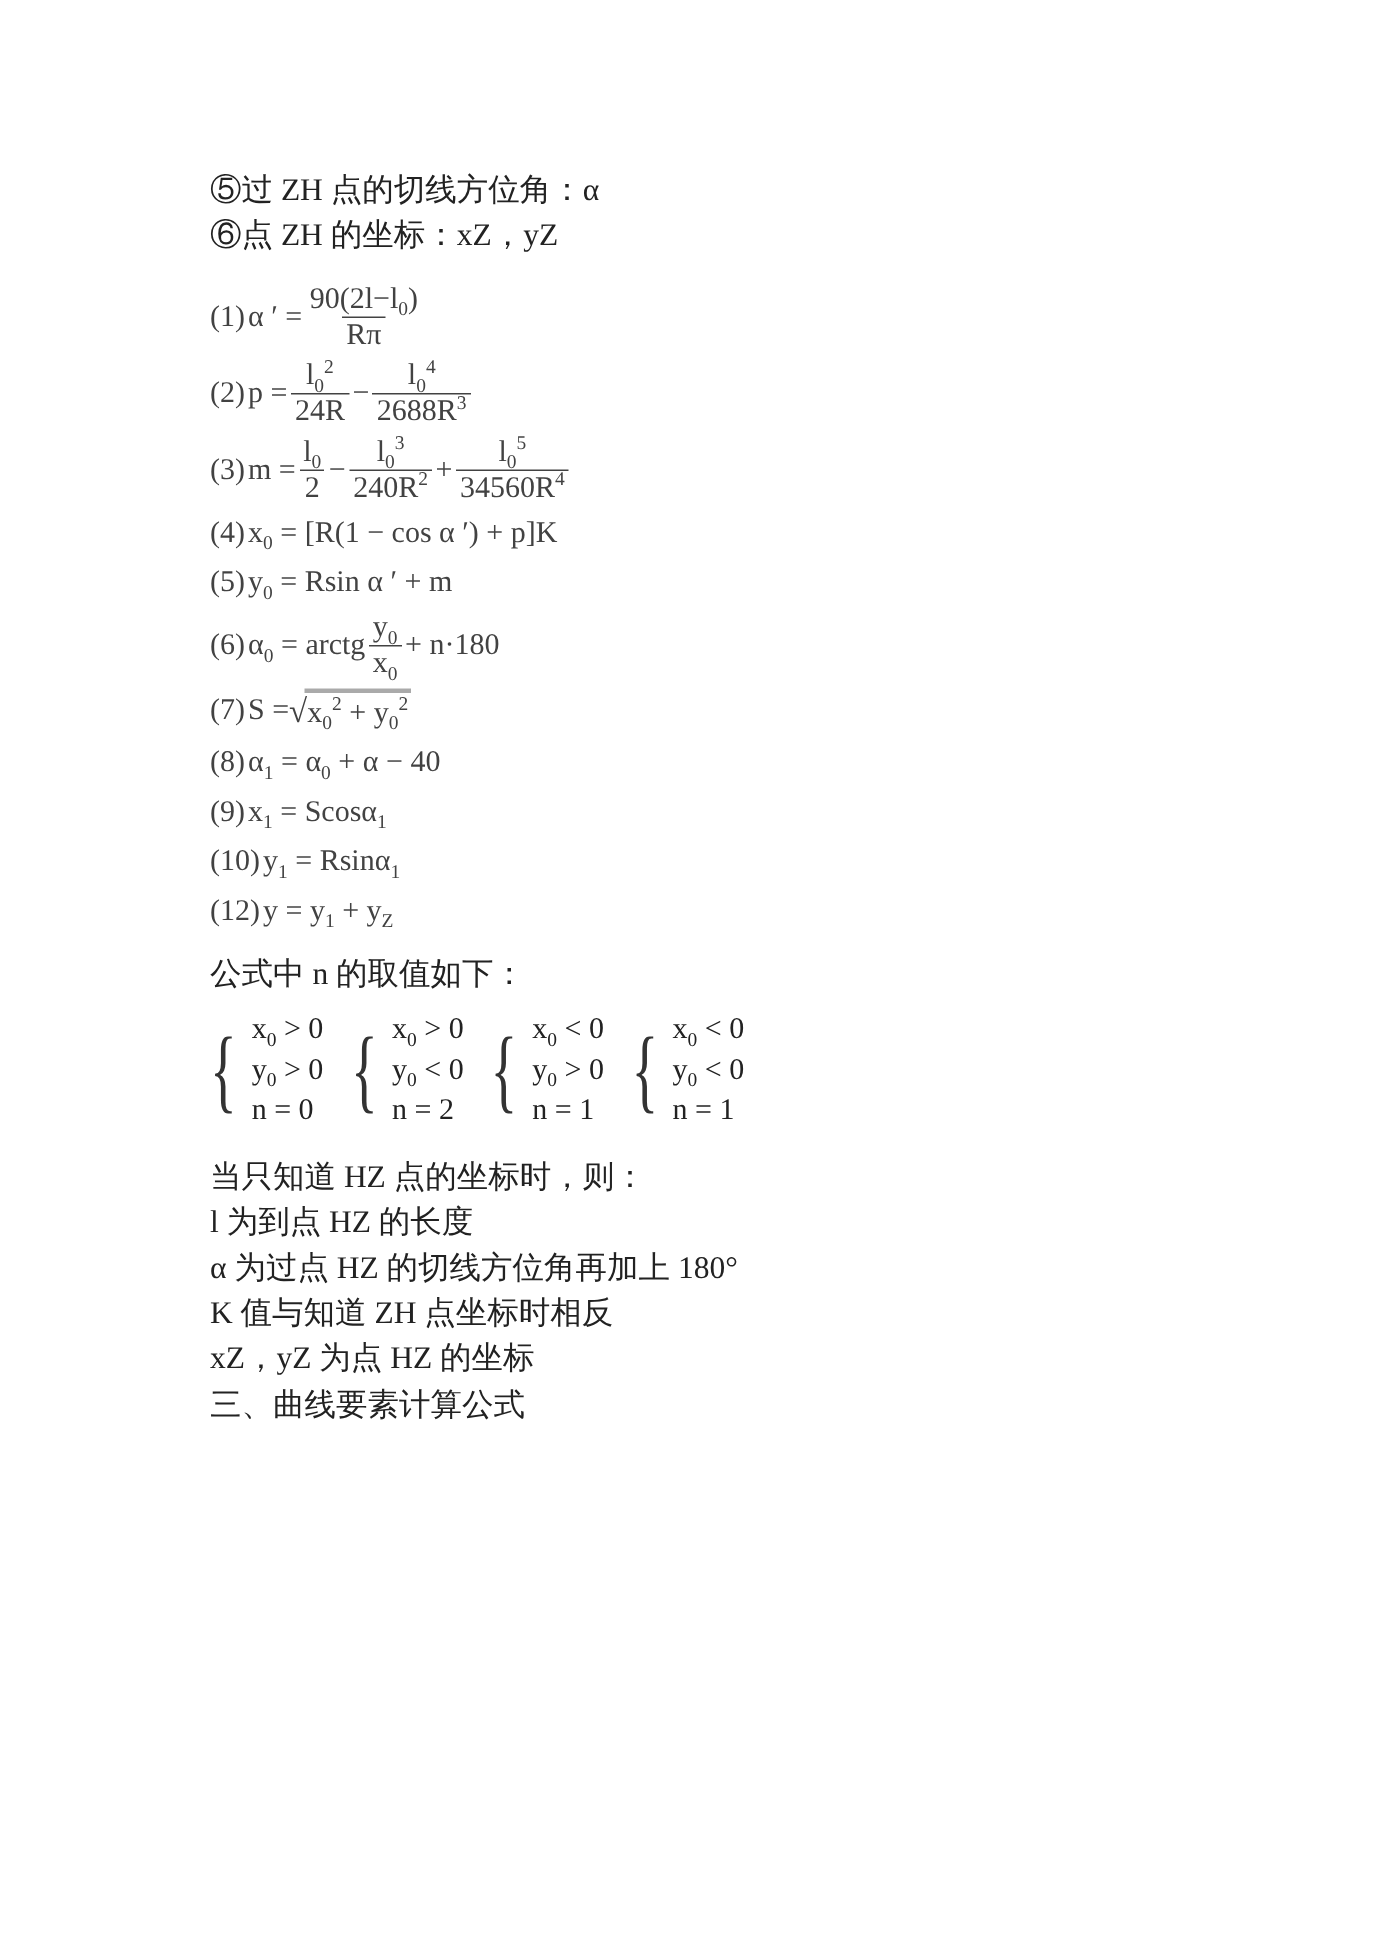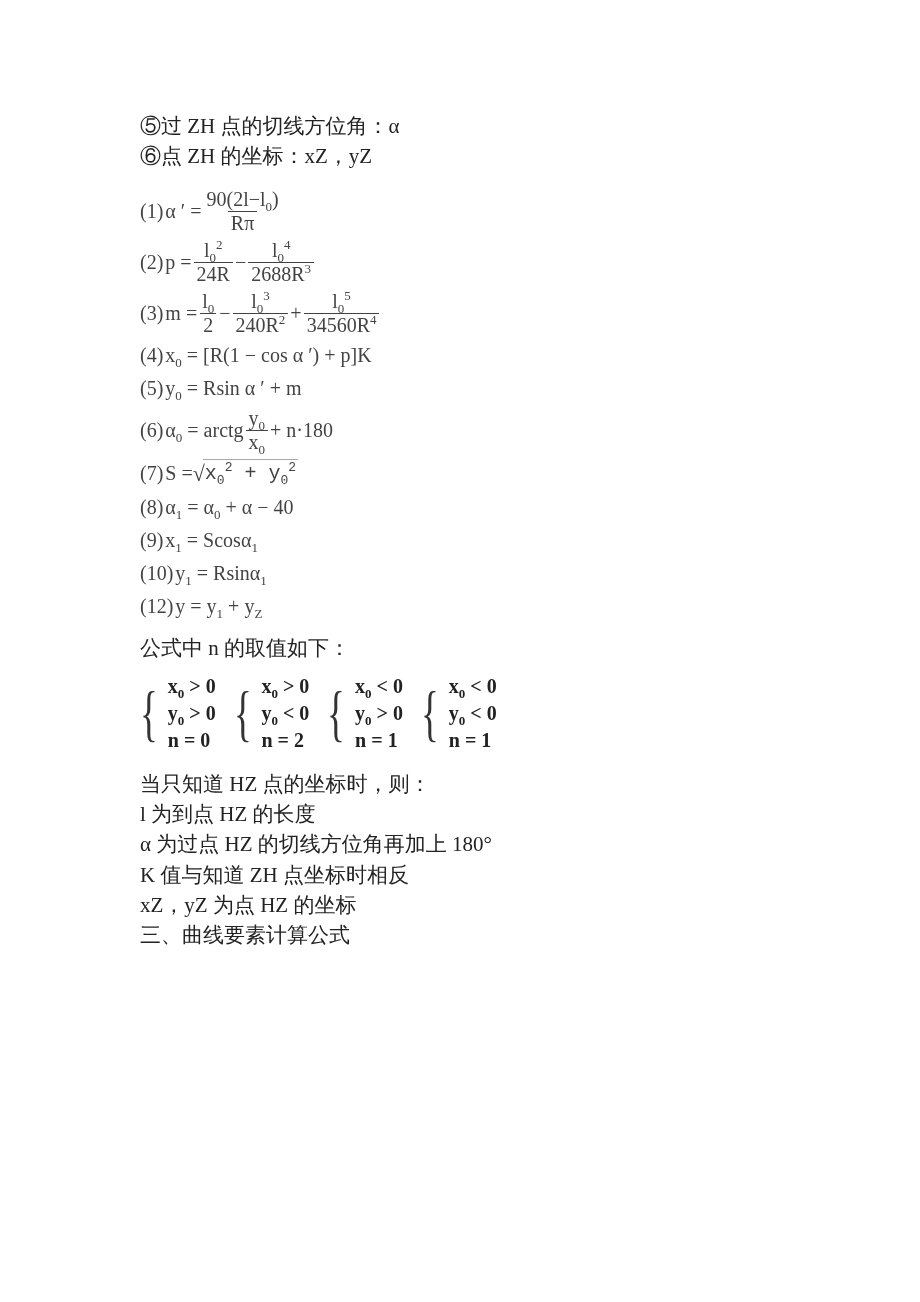--- a/index.html
+++ b/index.html
@@ -62,23 +62,22 @@
   }
   .rad {
     display: inline-flex;
     align-items: flex-start;
   }
   .rad .radsym {
     font-size: 22px;
     margin-right: -2px;
   }
   .rad .radbody {
-    border-top: 1px solid #a3a3a3;
+    border-top: 3px solid #a3a3a3;
     padding: 0 2px;
-    font-family: Liberation Mono, monospace;
   }
   .cases-row {
     display: flex;
     gap: 18px;
     margin: 8px 0 14px 0;
     font-family: "Times New Roman", serif;
     font-size: 20px;
   }
   .case {
     display: flex;
@@ -96,21 +95,20 @@
   }
   .case-body {
     display: flex;
     flex-direction: column;
     justify-content: space-between;
     padding: 2px 0;
     line-height: 1.35;
   }
   .case-line {
     white-space: nowrap;
-    font-weight: bold;
   }
   .faint {
     opacity: 0.92;
   }
 </style>
 </head>
 <body>
 
 <div class="page">
 

